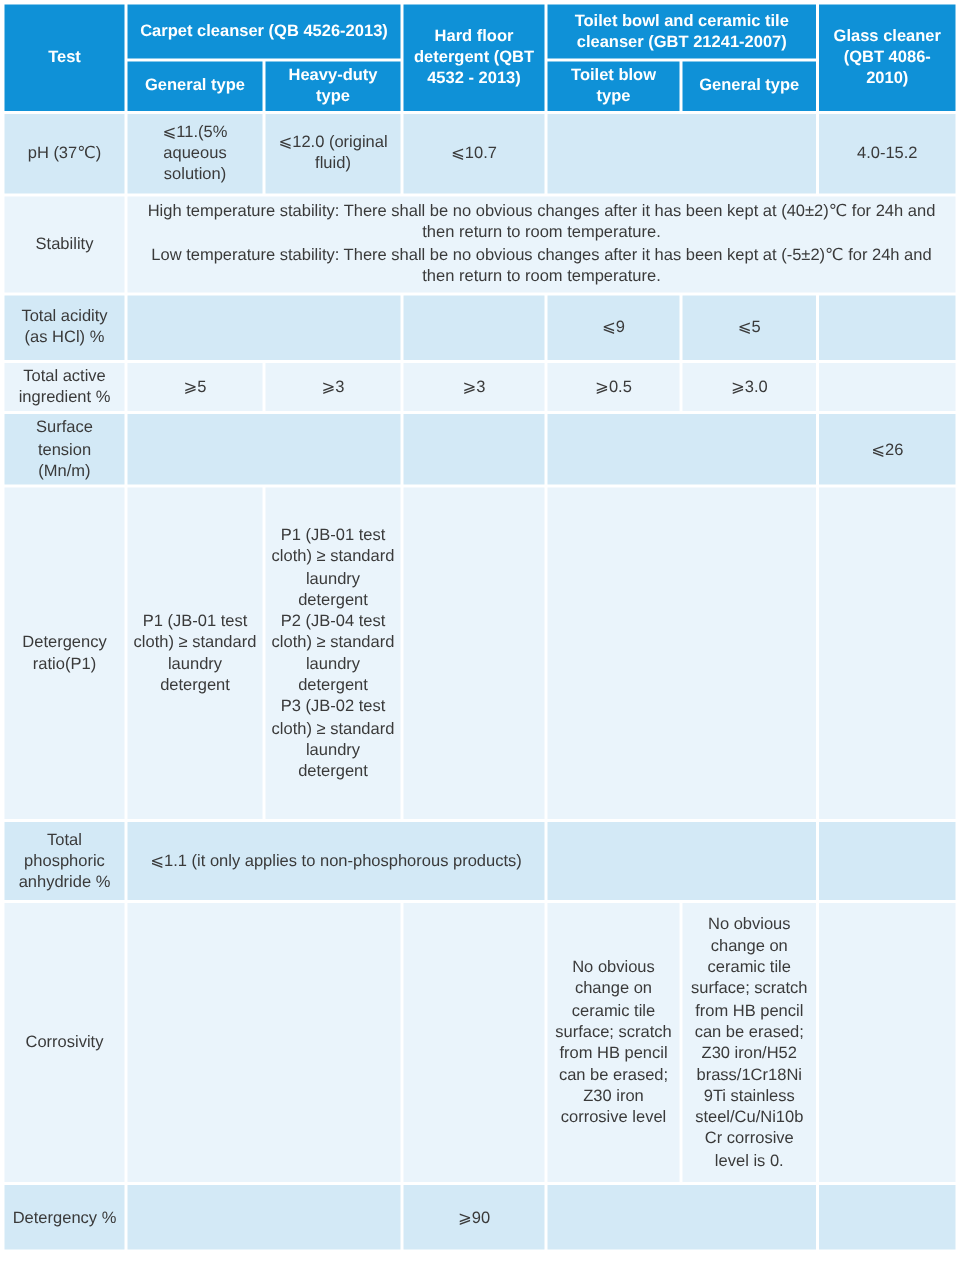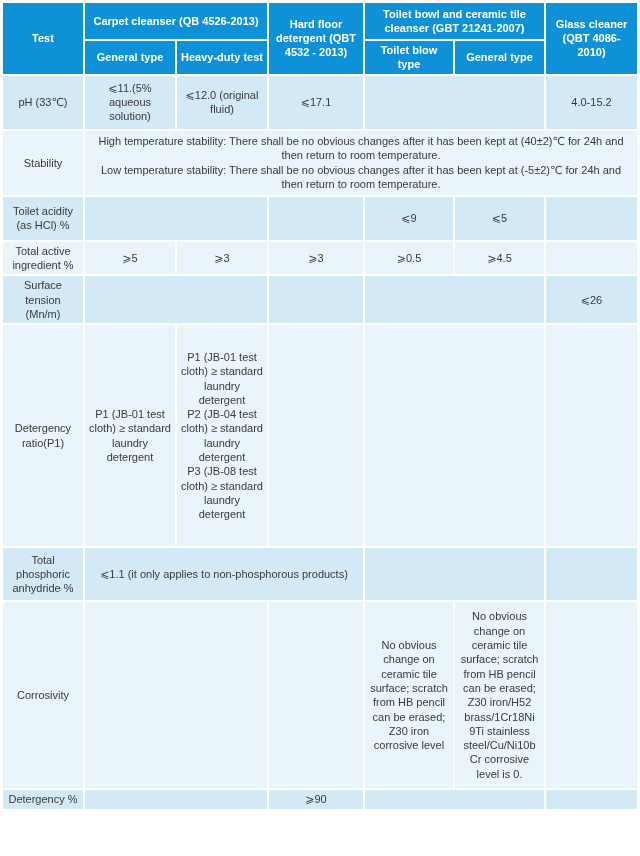--- a/index.html
+++ b/index.html
@@ -48,21 +48,21 @@
   tr.r-h1{height:36px;}
   tr.r-h2{height:32px;}
   tr.r-ph{height:53px;}
   tr.r-stab{height:62px;}
   tr.r-acid{height:43px;}
   tr.r-act{height:20px;}
   tr.r-surf{height:37px;}
   tr.r-ratio{height:221px;}
   tr.r-phos{height:52px;padding-left:20px;}
   tr.r-corr{height:186px;}
-  tr.r-det{height:18px;margin-top:39px;}
+  tr.r-det{height:43px;margin-top:39px;}
   .stab-line{margin:1px 0;}
   .ratio-part{margin:0;}
 </style>
 </head>
 <body>
 
 <table class="std">
   <colgroup>
     <col style="width:80px">
       <col style="width:90px">
@@ -76,76 +76,76 @@
   <tbody>
       <tr class="r-h1">
     <th rowspan="2">Test</th>
     <th colspan="2">Carpet cleanser (QB 4526-2013)</th>
     <th rowspan="2">Hard floor detergent (QBT 4532 - 2013)</th>
     <th colspan="2">Toilet bowl and ceramic tile cleanser (GBT 21241-2007)</th>
     <th rowspan="2">Glass cleaner (QBT 4086-2010)</th>
   </tr>
   <tr class="r-h2">
     <th>General type</th>
-    <th>Heavy-duty test</th>
+    <th>Heavy-duty type</th>
     <th>Toilet blow type</th>
     <th>General type</th>
   </tr>
 
   <tr class="r-ph">
-    <td class="b">pH (33℃)</td>
+    <td class="b">pH (37℃)</td>
     <td class="b">⩽11.(5% aqueous solution)</td>
     <td class="b">⩽12.0 (original fluid)</td>
-    <td class="b">⩽17.1</td>
+    <td class="b">⩽10.7</td>
     <td class="b" colspan="2"></td>
     <td class="b">4.0-15.2</td>
   </tr>
 
   <tr class="r-stab">
     <td class="l">Stability</td>
     <td class="l" colspan="6">
       <div class="stab-line">High temperature stability: There shall be no obvious changes after it has been kept at (40±2)℃ for 24h and then return to room temperature.</div>
       <div class="stab-line">Low temperature stability: There shall be no obvious changes after it has been kept at (-5±2)℃ for 24h and then return to room temperature.</div>
     </td>
   </tr>
 
   <tr class="r-acid">
-    <td class="b">Toilet acidity (as HCl) %</td>
+    <td class="b">Total acidity (as HCl) %</td>
     <td class="b" colspan="2"></td>
     <td class="b"></td>
     <td class="b">⩽9</td>
     <td class="b">⩽5</td>
     <td class="b"></td>
   </tr>
 
   <tr class="r-act">
     <td class="l">Total active ingredient %</td>
     <td class="l">⩾5</td>
     <td class="l">⩾3</td>
     <td class="l">⩾3</td>
     <td class="l">⩾0.5</td>
-    <td class="l">⩾4.5</td>
+    <td class="l">⩾3.0</td>
     <td class="l"></td>
   </tr>
 
   <tr class="r-surf">
     <td class="b">Surface tension (Mn/m)</td>
     <td class="b" colspan="2"></td>
     <td class="b"></td>
     <td class="b" colspan="2"></td>
     <td class="b">⩽26</td>
   </tr>
 
   <tr class="r-ratio">
     <td class="l">Detergency ratio(P1)</td>
     <td class="l">P1 (JB-01 test cloth) ≥ standard laundry detergent</td>
     <td class="l">
       <div class="ratio-part">P1 (JB-01 test cloth) ≥ standard laundry detergent</div>
       <div class="ratio-part">P2 (JB-04 test cloth) ≥ standard laundry detergent</div>
-      <div class="ratio-part">P3 (JB-08 test cloth) ≥ standard laundry detergent</div>
+      <div class="ratio-part">P3 (JB-02 test cloth) ≥ standard laundry detergent</div>
     </td>
     <td class="l"></td>
     <td class="l" colspan="2"></td>
     <td class="l"></td>
   </tr>
 
   <tr class="r-phos">
     <td class="b">Total phosphoric anhydride %</td>
     <td class="b" colspan="3">⩽1.1 (it only applies to non-phosphorous products)</td>
     <td class="b" colspan="2"></td>

